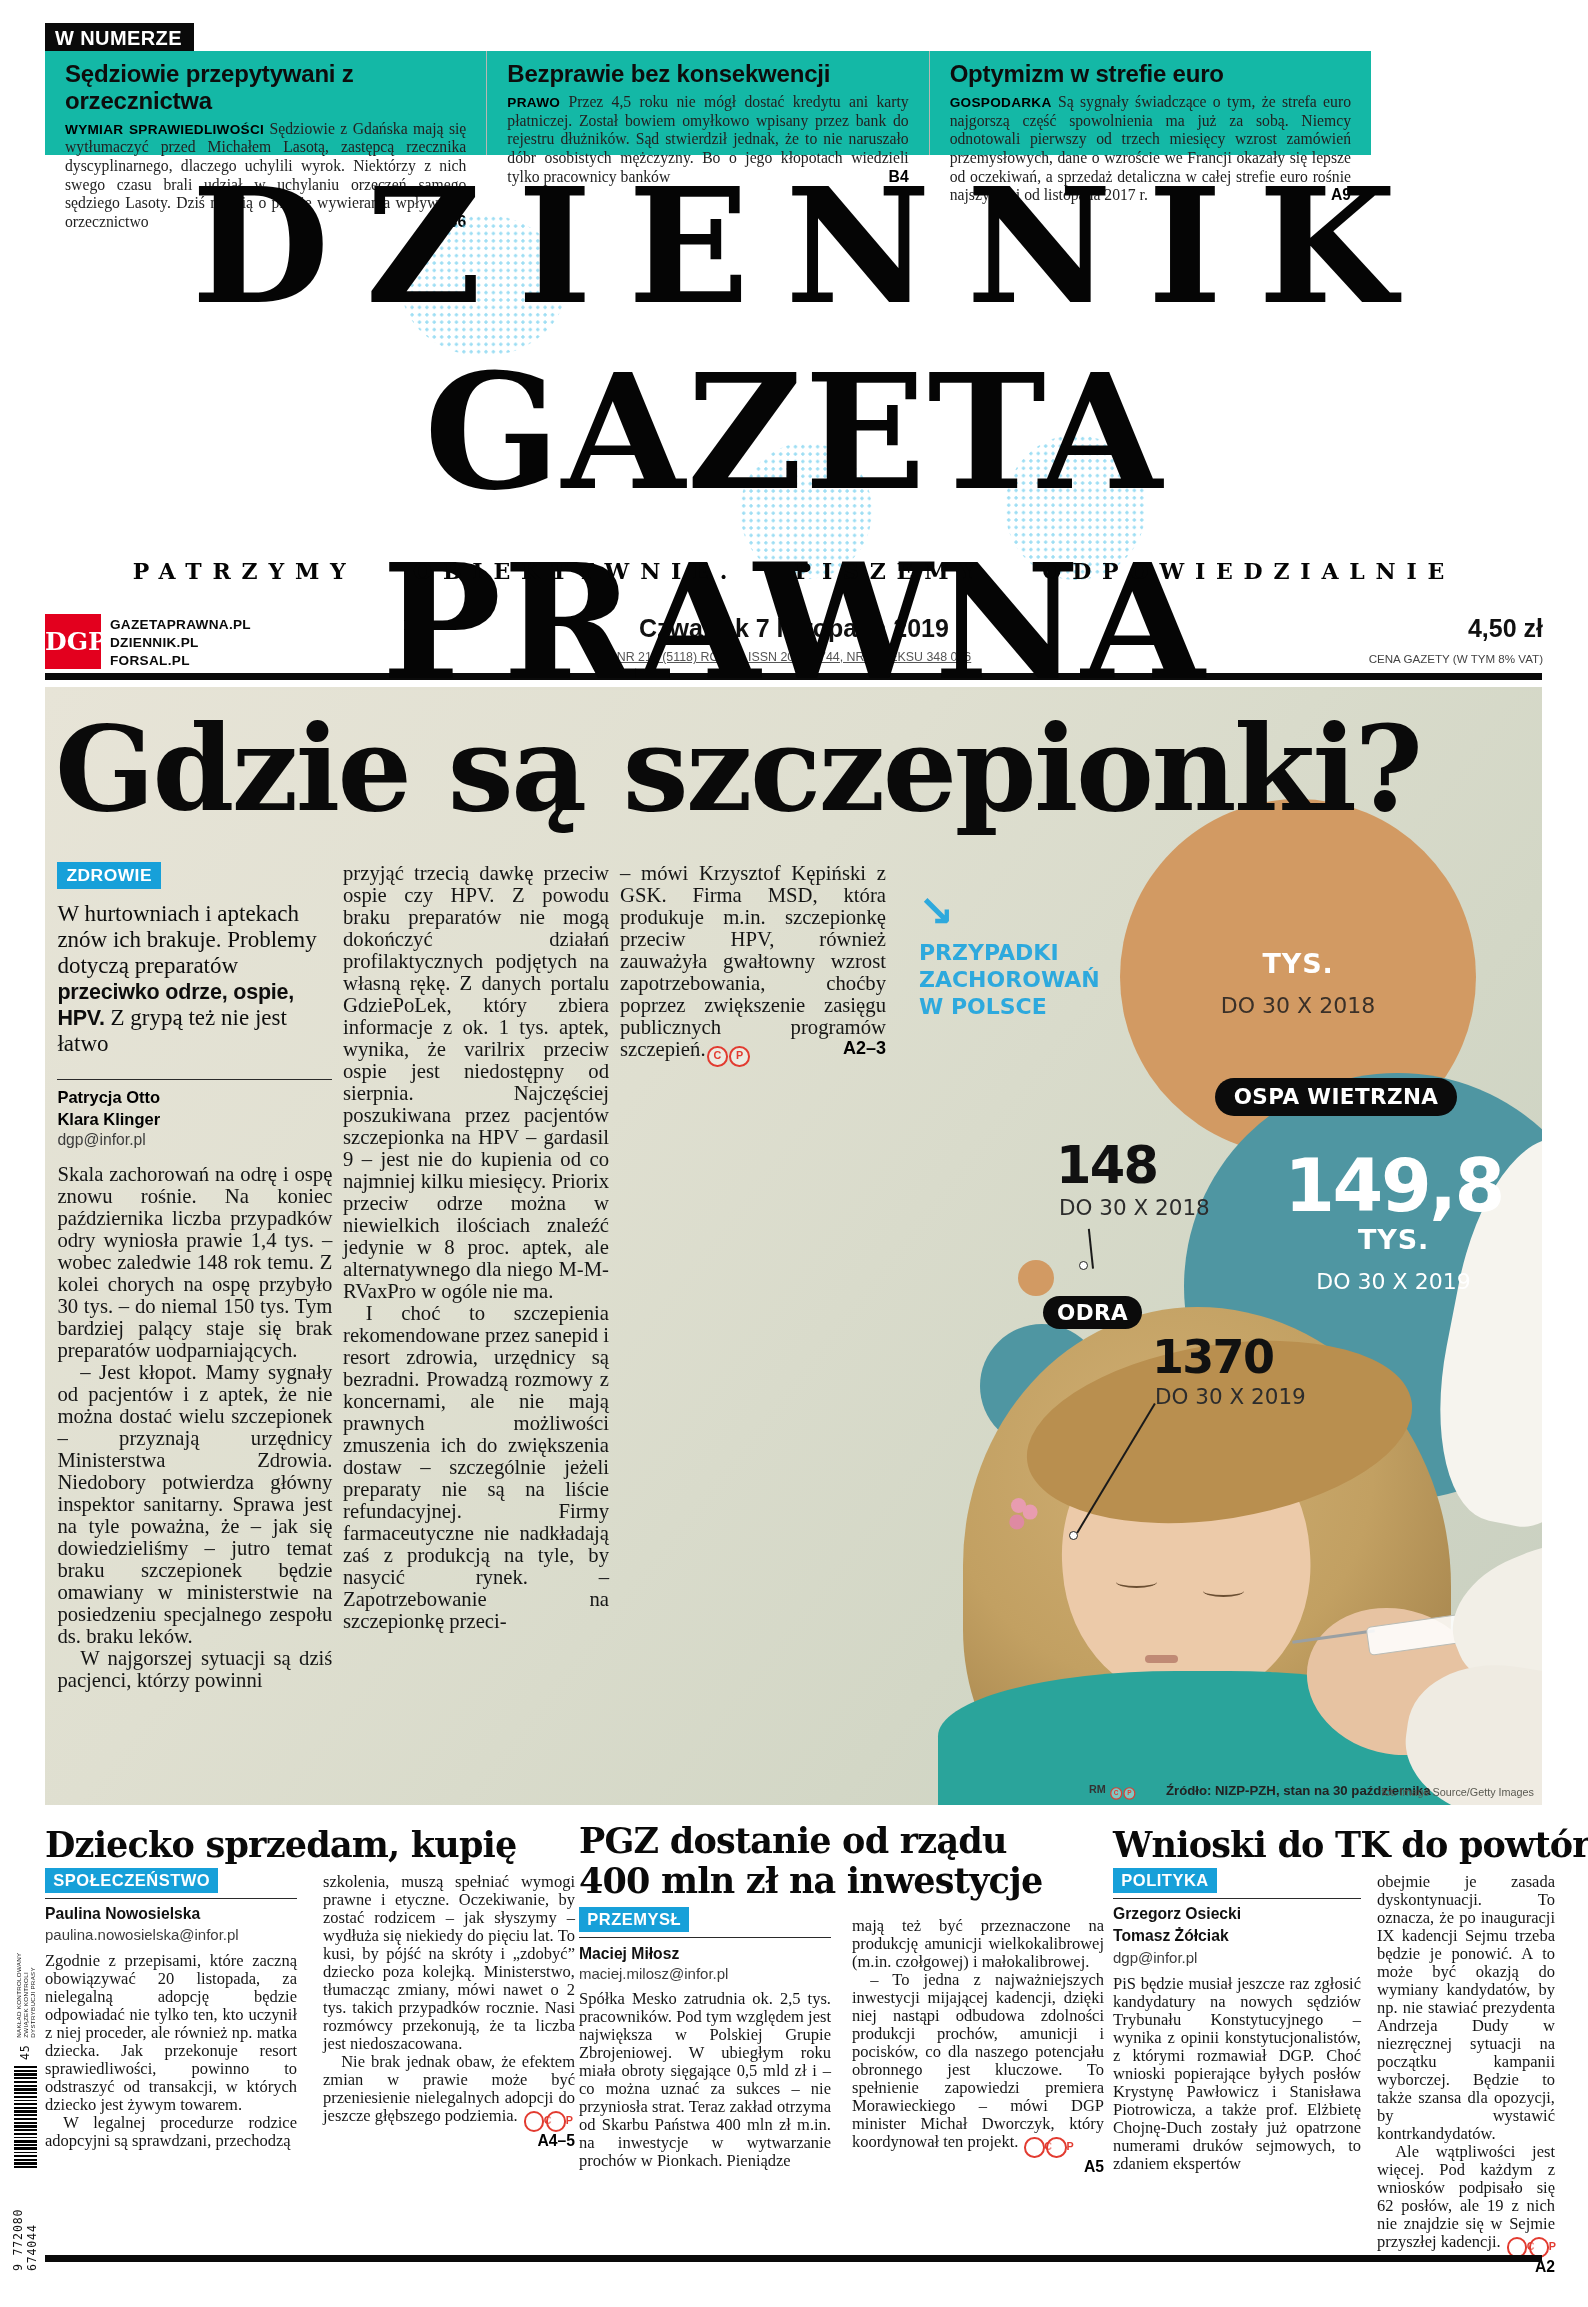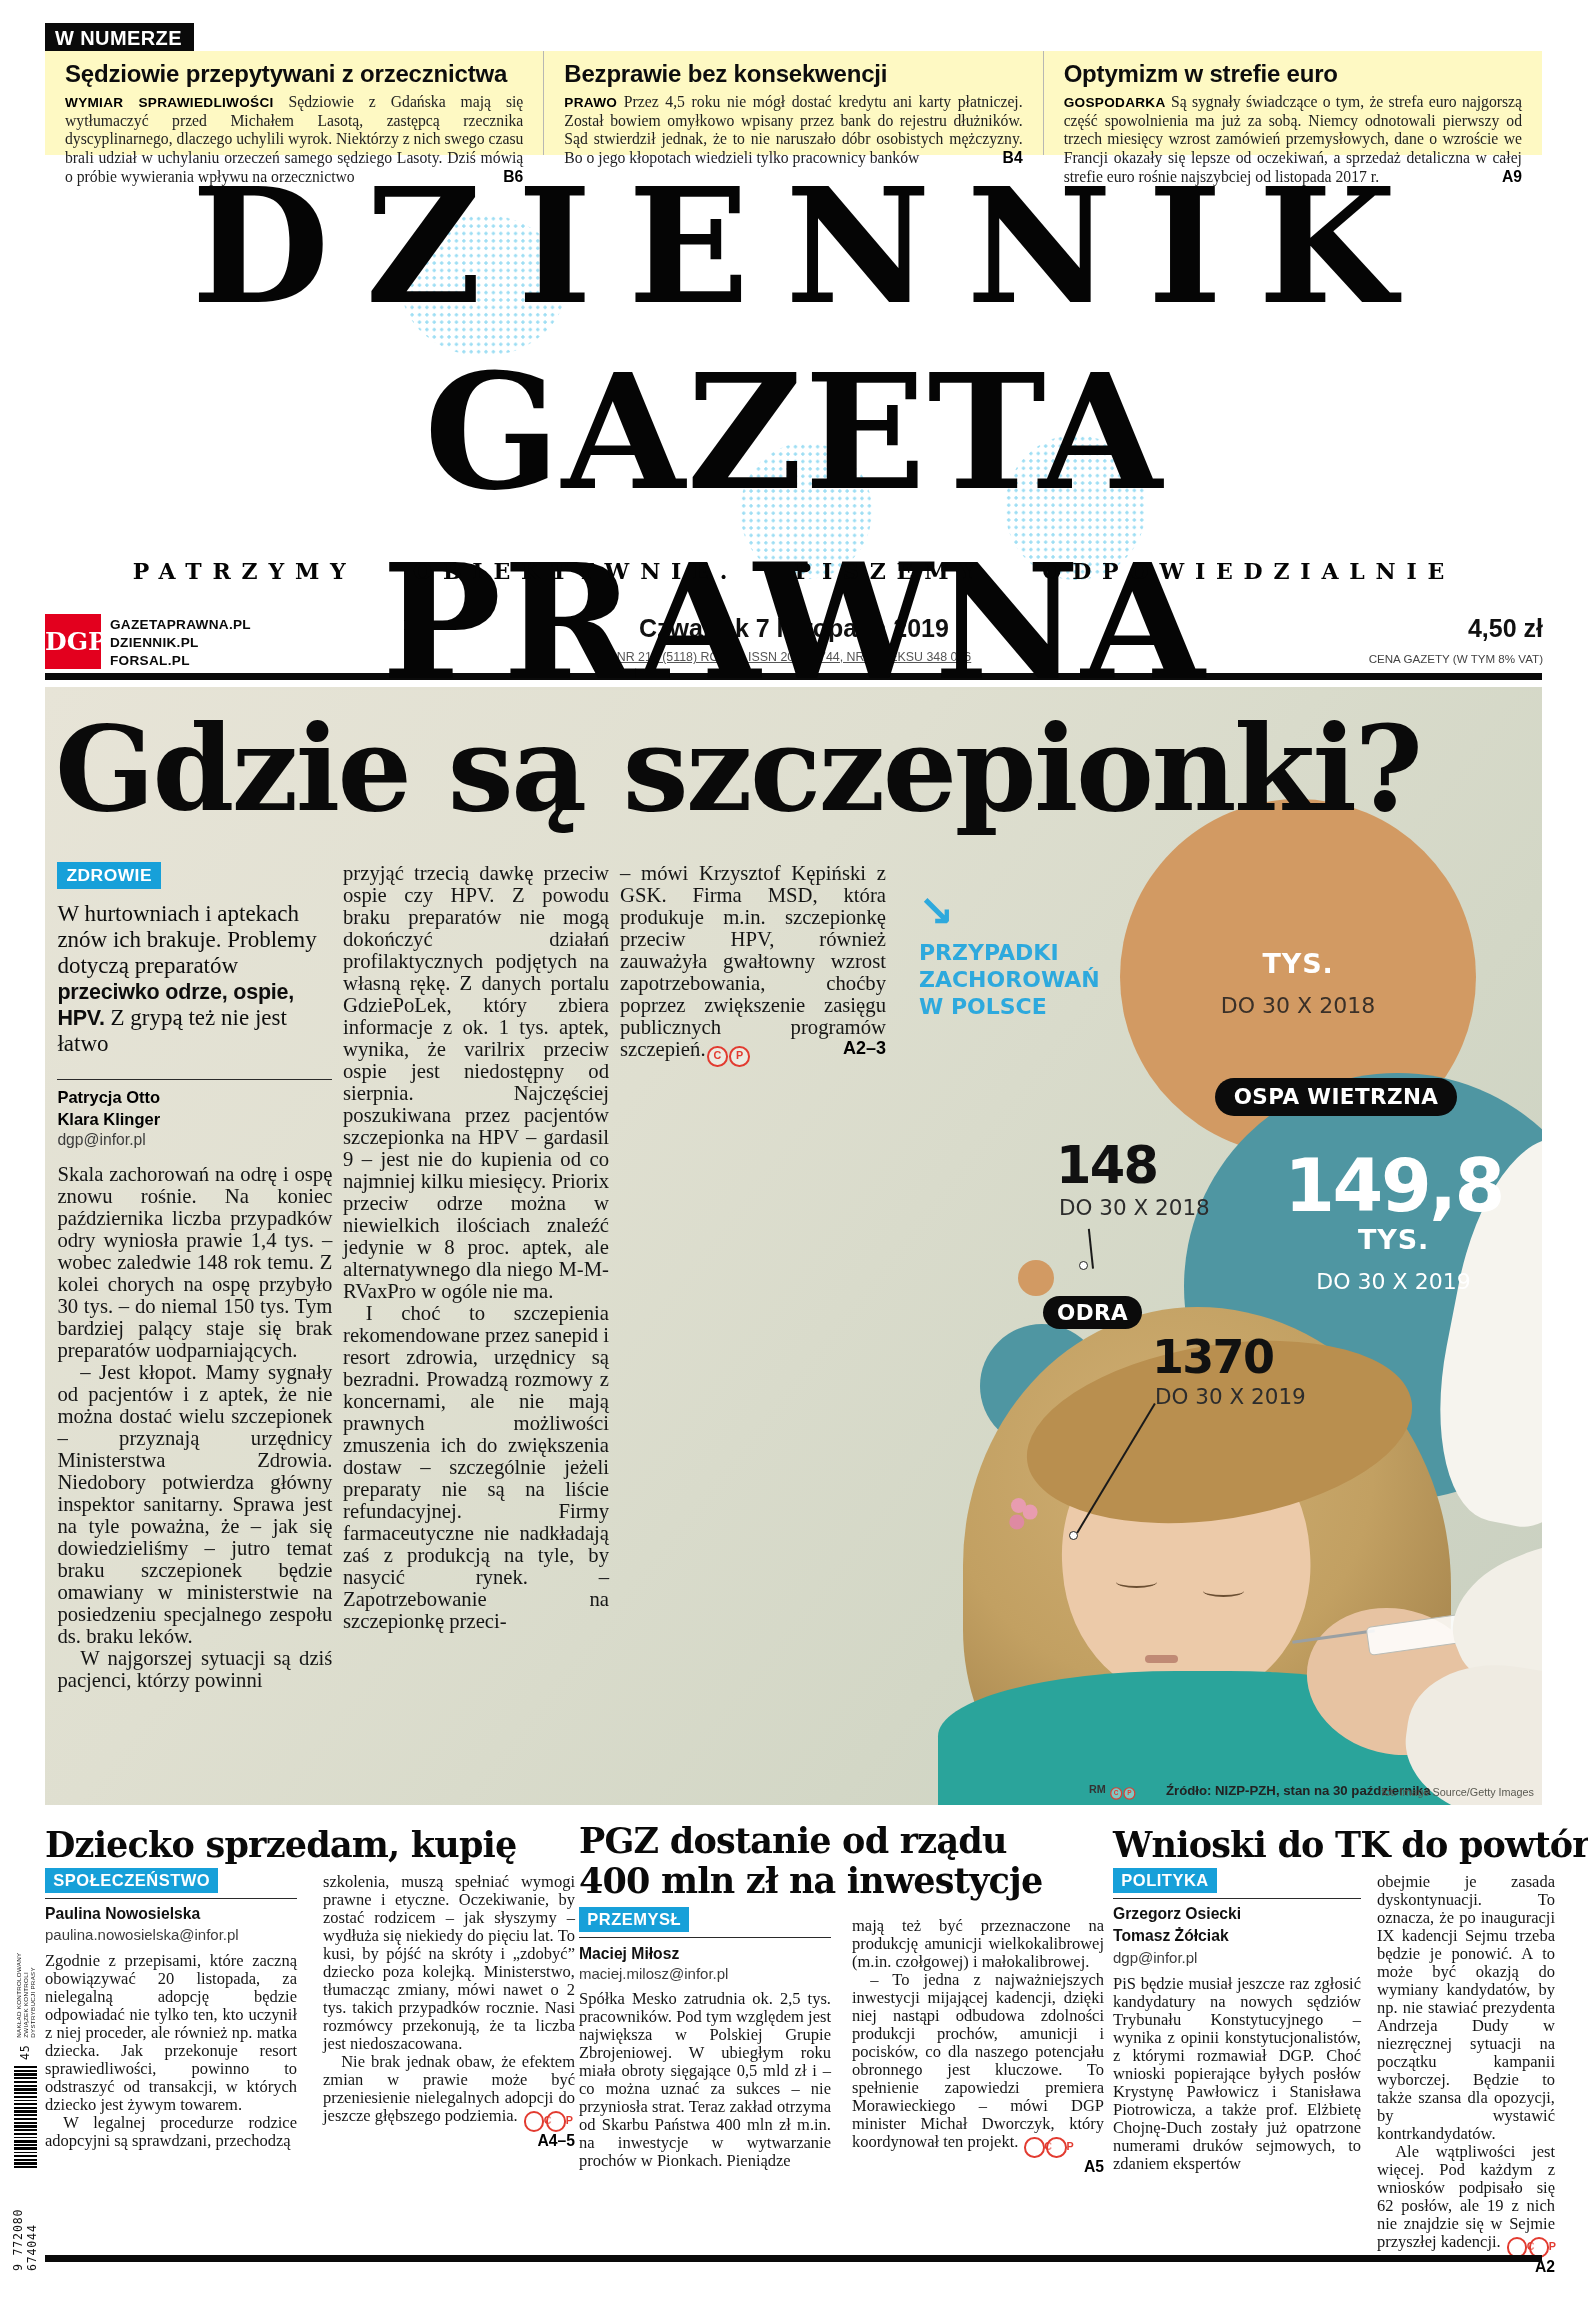--- a/index.html
+++ b/index.html
@@ -1,21 +1,21 @@
 <!DOCTYPE html>
 <html lang="pl" style="font-size:13.2px"><head>
 <meta charset="utf-8">
 <style>
   html,body{margin:0;padding:0;background:#fff;}
   #page{position:relative;width:1588px;height:2307px;background:#fff;overflow:hidden;
         font-family:"Liberation Serif",serif;color:#111;}
   .abs{position:absolute;}
   .white{color:#fff;}
   
-  #briefs-box{left:45px;top:51px;width:1497px;height:104px;background:#fef9c3;display:flex;}
+  #briefs-box{left:45px;top:51px;width:1326px;height:104px;background:#14b8a6;display:flex;}
   .brief{flex:1 1 0;padding:10px 20px 0 20px;}
   .brief + .brief{border-left:0.8px solid #b7b7b3;}
   .brief h2{margin:0 0 5.8px 0;font:bold 24px/26.5px "Liberation Sans",sans-serif;color:#0d0d0d;letter-spacing:-0.2px;}
   .brief p{margin:0;font:15.7px/18.6px "Liberation Serif",serif;color:#222;text-align:justify;}
   .brief .kick{font:bold 13.6px "Liberation Sans",sans-serif;letter-spacing:0.3px;color:#000;}
   .ref{float:right;font:bold 15.7px "Liberation Sans",sans-serif;color:#000;}
   #wnumerze{left:45px;top:23px;background:#0a0a0a;color:#fff;font:bold 20px/20px "Liberation Sans",sans-serif;
             padding:5px 11.6px 5px 10px;letter-spacing:0.4px;}
   
   .mast{left:0;width:1588px;text-align:center;color:#050505;z-index:2;}

